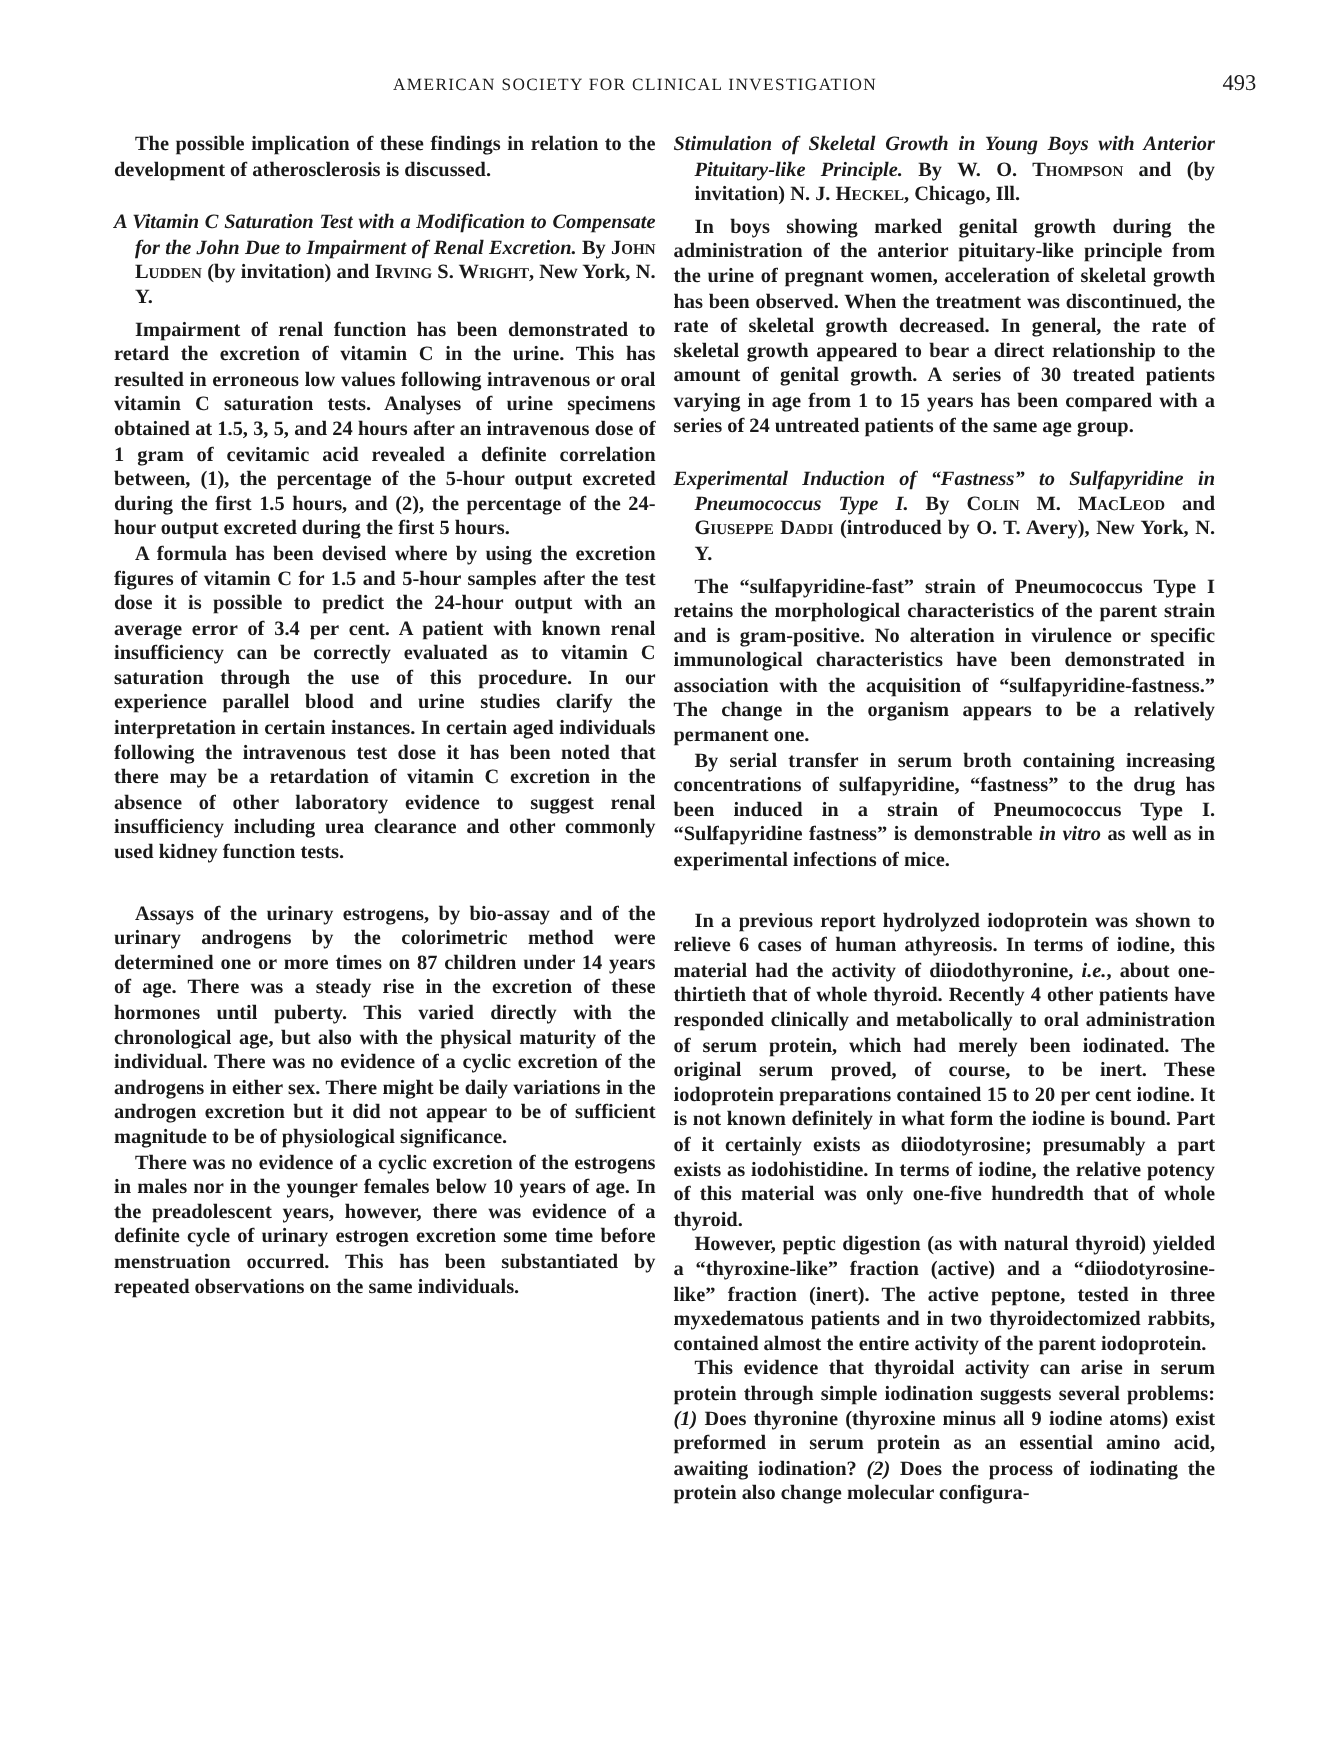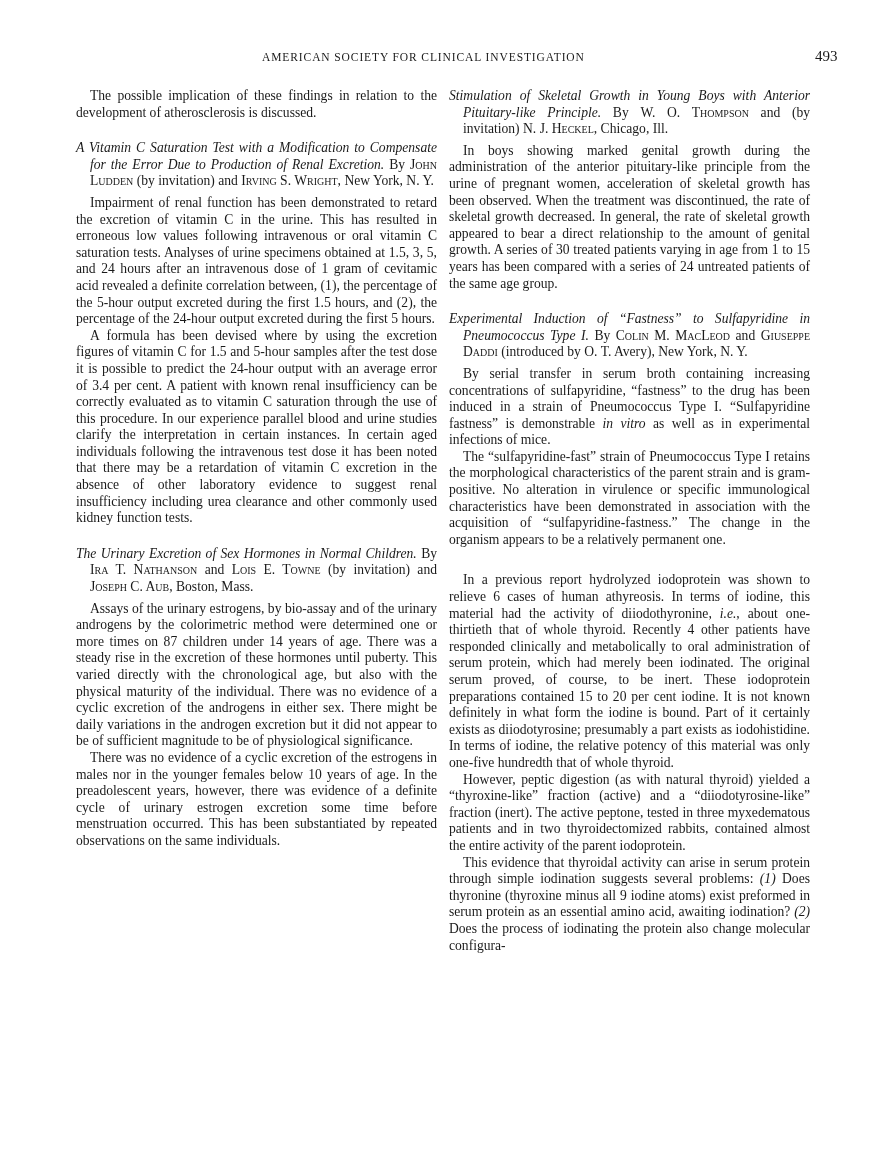--- a/index.html
+++ b/index.html
@@ -4,21 +4,21 @@
 <style>
   html, body { margin:0; padding:0; background:#ffffff; }
   body { width:880px; height:1163px; position:relative; overflow:hidden;
          font-family:"Liberation Serif","DejaVu Serif",serif; color:#1a1a1a; }
   .header { position:absolute; top:51px; left:0; width:880px; height:20px;text-align:right; }
   .running-head { position:absolute; left:262px; top:0; font-size:11.5px; letter-spacing:0.9px; }
   .page-number { position:absolute; left:797px; top:-3px; font-size:15px;margin-left:18px; }
   .col { position:absolute; top:88px; width:361px; font-size:13.6px; line-height:16.6px; }
   .col-left { left:76px; }
   .col-right { left:449px; }
-  p { margin:0; text-align:justify; hyphens:manual; }
+  p { margin:0; text-align:justify; hyphens:manual;font-weight:bold; }
   p.body { text-indent:14px; }
   p.title { padding-left:14px; text-indent:-14px; text-align:justify; }
   p.title .t { font-style:italic; }
   .sc { font-variant:small-caps; }
   .gap-sm { height:5px; }
   .gap-lg { height:19px; }
   em { font-style:italic; }
 </style>
 </head>
 <body>
@@ -26,40 +26,31 @@
 <div class="header">
   <span class="running-head">AMERICAN SOCIETY FOR CLINICAL INVESTIGATION</span>
   <span class="page-number">493</span>
 </div>
 
 <div class="col col-left">
   <p class="body">The possible implication of these findings in relation to the development of atherosclerosis is discussed.</p>
   <div class="gap-lg"></div>
 
   <p class="title">
-    <span class="t">A Vitamin C Saturation Test with a Modification to Compensate for the Error Due to Production of Renal Excretion.</span>
+    <span class="t">A Vitamin C Saturation Test with a Modification to Compensate for the John Due to Impairment of Renal Excretion.</span>
     <span>By</span>
     <span class="sc">John Ludden</span>
     <span>(by invitation) and</span>
     <span class="sc">Irving S. Wright</span><span>, New York, N. Y.</span>
   </p>
   <div class="gap-sm"></div>
   <p class="body">Impairment of renal function has been demonstrated to retard the excretion of vitamin C in the urine. This has resulted in erroneous low values following intravenous or oral vitamin C saturation tests. Analyses of urine specimens obtained at 1.5, 3, 5, and 24 hours after an intravenous dose of 1 gram of cevitamic acid revealed a definite correlation between, (1), the percentage of the 5-hour output excreted during the first 1.5 hours, and (2), the percentage of the 24-hour output excreted during the first 5 hours.</p>
   <p class="body">A formula has been devised where by using the excretion figures of vitamin C for 1.5 and 5-hour samples after the test dose it is possible to predict the 24-hour output with an average error of 3.4 per cent. A patient with known renal insufficiency can be correctly evaluated as to vitamin C saturation through the use of this procedure. In our experience parallel blood and urine studies clarify the interpretation in certain instances. In certain aged individuals following the intravenous test dose it has been noted that there may be a retardation of vitamin C excretion in the absence of other laboratory evidence to suggest renal insufficiency including urea clearance and other commonly used kidney function tests.</p>
   <div class="gap-lg"></div>
 
-  <p class="title">
-    <span class="t">The Urinary Excretion of Sex Hormones in Normal Children.</span>
-    <span>By</span>
-    <span class="sc">Ira T. Nathanson</span>
-    <span>and</span>
-    <span class="sc">Lois E. Towne</span>
-    <span>(by invitation) and</span>
-    <span class="sc">Joseph C. Aub</span><span>, Boston, Mass.</span>
-  </p>
   <div class="gap-sm"></div>
   <p class="body">Assays of the urinary estrogens, by bio-assay and of the urinary androgens by the colorimetric method were determined one or more times on 87 children under 14 years of age. There was a steady rise in the excretion of these hormones until puberty. This varied directly with the chronological age, but also with the physical maturity of the individual. There was no evidence of a cyclic excretion of the androgens in either sex. There might be daily variations in the androgen excretion but it did not appear to be of sufficient magnitude to be of physiological significance.</p>
   <p class="body">There was no evidence of a cyclic excretion of the estrogens in males nor in the younger females below 10 years of age. In the preadolescent years, however, there was evidence of a definite cycle of urinary estrogen excretion some time before menstruation occurred. This has been substantiated by repeated observations on the same individuals.</p>
 </div>
 
 <div class="col col-right">
   <p class="title">
     <span class="t">Stimulation of Skeletal Growth in Young Boys with Anterior Pituitary-like Principle.</span>
     <span>By</span>
     <span class="sc">W. O. Thompson</span>
@@ -72,26 +63,26 @@
 
   <p class="title">
     <span class="t">Experimental Induction of “Fastness” to Sulfapyridine in Pneumococcus Type I.</span>
     <span>By</span>
     <span class="sc">Colin M. MacLeod</span>
     <span>and</span>
     <span class="sc">Giuseppe Daddi</span>
     <span>(introduced by O. T. Avery), New York, N. Y.</span>
   </p>
   <div class="gap-sm"></div>
+  <p class="body">The “sulfapyridine-fast” strain of Pneumococcus Type I retains the morphological characteristics of the parent strain and is gram-positive. No alteration in virulence or specific immunological characteristics have been demonstrated in association with the acquisition of “sulfapyridine-fastness.” The change in the organism appears to be a relatively permanent one.</p>
   <p class="body">
     <span>By serial transfer in serum broth containing increasing concentrations of sulfapyridine, “fastness” to the drug has been induced in a strain of Pneumococcus Type I. “Sulfapyridine fastness” is demonstrable</span>
     <em>in vitro</em>
     <span>as well as in experimental infections of mice.</span>
   </p>
-  <p class="body">The “sulfapyridine-fast” strain of Pneumococcus Type I retains the morphological characteristics of the parent strain and is gram-positive. No alteration in virulence or specific immunological characteristics have been demonstrated in association with the acquisition of “sulfapyridine-fastness.” The change in the organism appears to be a relatively permanent one.</p>
   <div class="gap-lg"></div>
 
   <div class="gap-sm"></div>
   <p class="body">
     <span>In a previous report hydrolyzed iodoprotein was shown to relieve 6 cases of human athyreosis. In terms of iodine, this material had the activity of diiodothyronine,</span>
     <em>i.e.</em><span>, about one-thirtieth that of whole thyroid. Recently 4 other patients have responded clinically and metabolically to oral administration of serum protein, which had merely been iodinated. The original serum proved, of course, to be inert. These iodoprotein preparations contained 15 to 20 per cent iodine. It is not known definitely in what form the iodine is bound. Part of it certainly exists as diiodotyrosine; presumably a part exists as iodohistidine. In terms of iodine, the relative potency of this material was only one-five hundredth that of whole thyroid.</span>
   </p>
   <p class="body">However, peptic digestion (as with natural thyroid) yielded a “thyroxine-like” fraction (active) and a “diiodotyrosine-like” fraction (inert). The active peptone, tested in three myxedematous patients and in two thyroidectomized rabbits, contained almost the entire activity of the parent iodoprotein.</p>
   <p class="body">
     <span>This evidence that thyroidal activity can arise in serum protein through simple iodination suggests several problems:</span>

